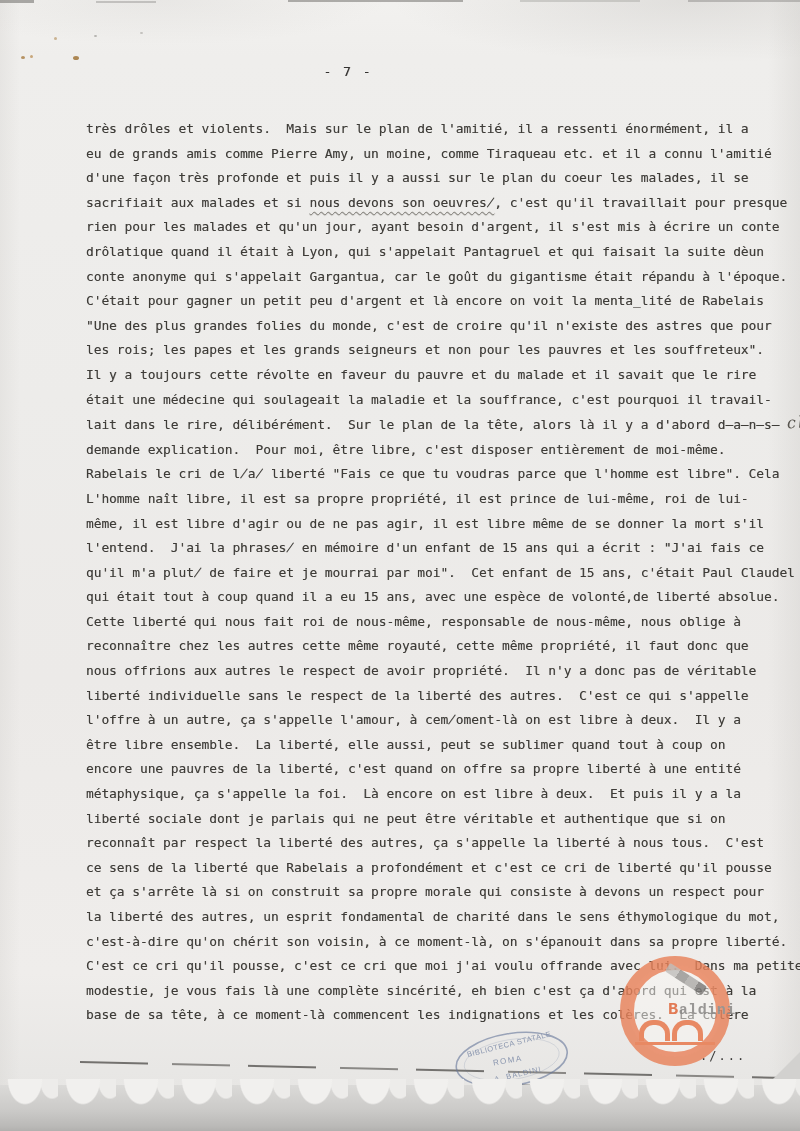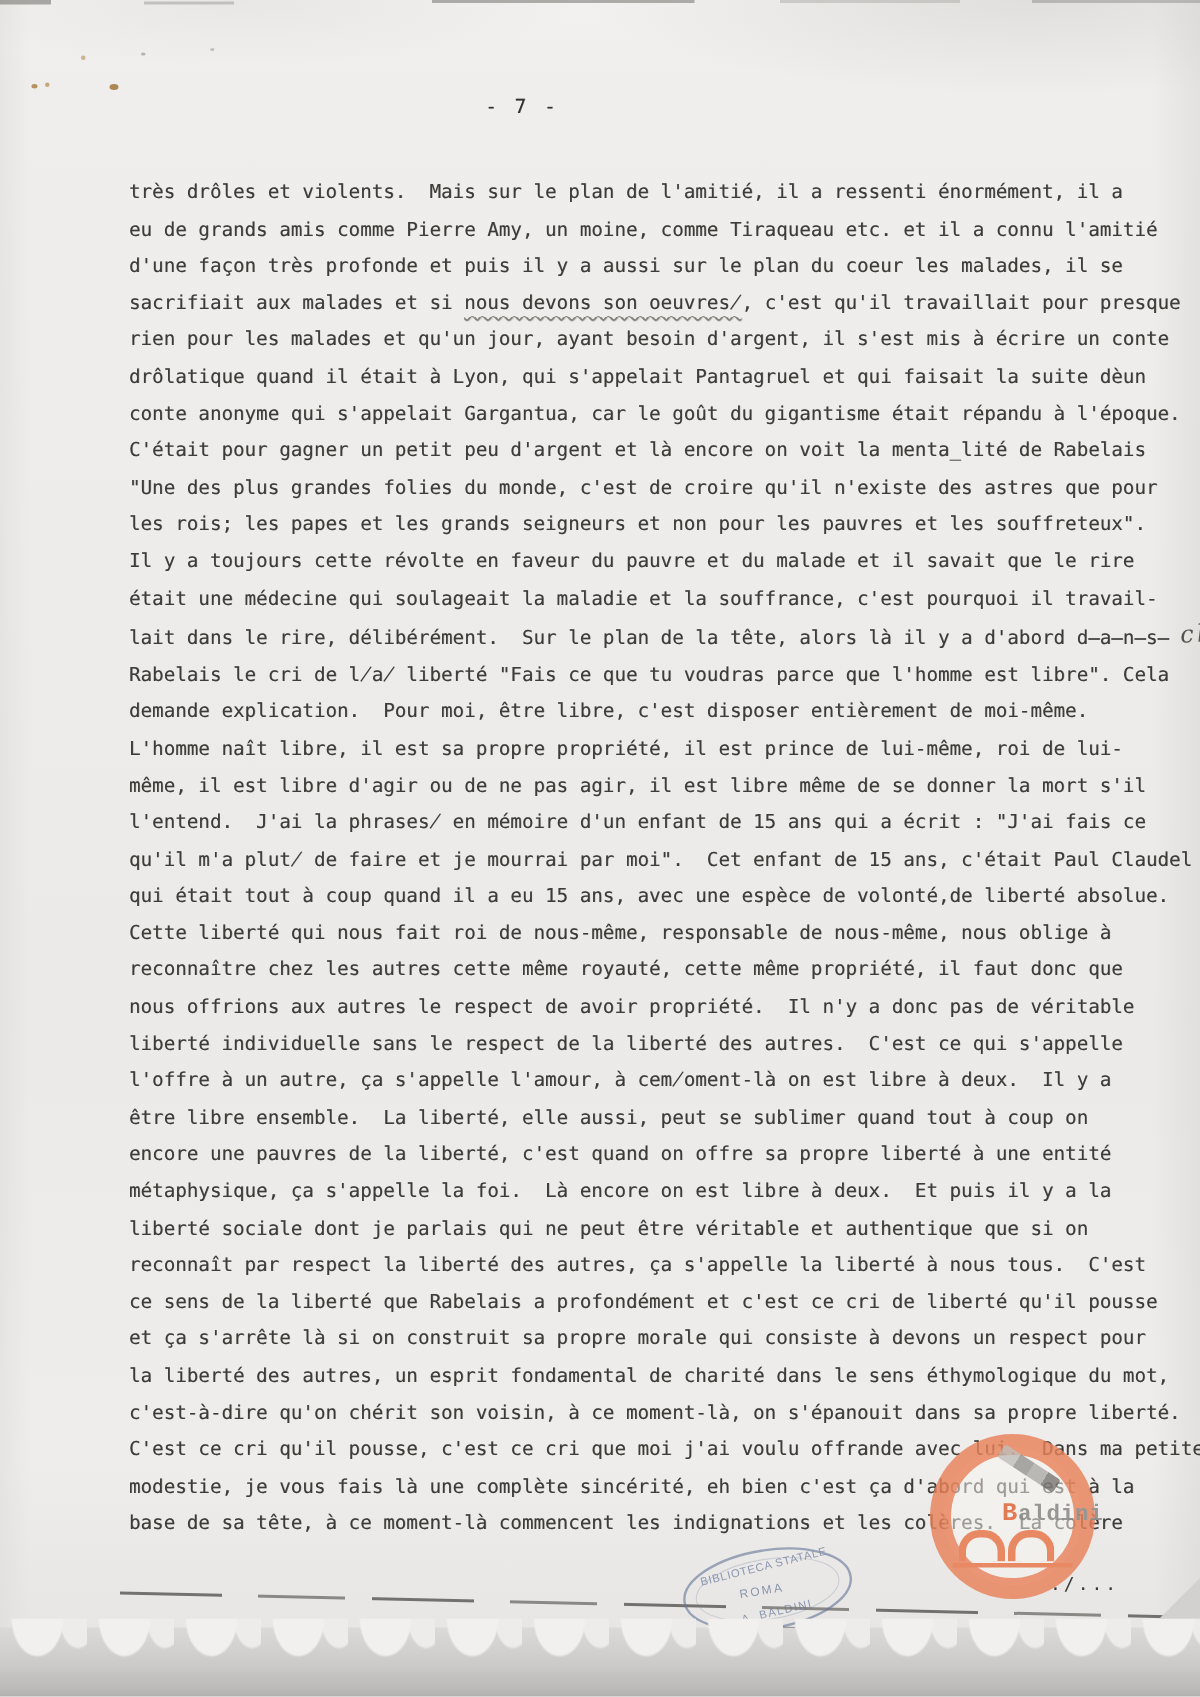--- a/index.html
+++ b/index.html
@@ -156,22 +156,22 @@
       <div class="tline"><span class="seg seg-t">sacrifiait aux malades et si </span><span class="seg seg-wavy">nous devons son oeuvres̸</span><span class="seg seg-t">, c'est qu'il travaillait pour presque</span></div>
       <div class="tline"><span class="seg seg-t">rien pour les malades et qu'un jour, ayant besoin d'argent, il s'est mis à écrire un conte</span></div>
       <div class="tline"><span class="seg seg-t">drôlatique quand il était à Lyon, qui s'appelait Pantagruel et qui faisait la suite dèun</span></div>
       <div class="tline"><span class="seg seg-t">conte anonyme qui s'appelait Gargantua, car le goût du gigantisme était répandu à l'époque.</span></div>
       <div class="tline"><span class="seg seg-t">C'était pour gagner un petit peu d'argent et là encore on voit la menta_lité de Rabelais</span></div>
       <div class="tline"><span class="seg seg-t">"Une des plus grandes folies du monde, c'est de croire qu'il n'existe des astres que pour</span></div>
       <div class="tline"><span class="seg seg-t">les rois; les papes et les grands seigneurs et non pour les pauvres et les souffreteux".</span></div>
       <div class="tline"><span class="seg seg-t">Il y a toujours cette révolte en faveur du pauvre et du malade et il savait que le rire</span></div>
       <div class="tline"><span class="seg seg-t">était une médecine qui soulageait la maladie et la souffrance, c'est pourquoi il travail-</span></div>
       <div class="tline"><span class="seg seg-t">lait dans le rire, délibérément.  Sur le plan de la tête, alors là il y a d'abord d̶a̶n̶s̶</span><span class="seg seg-hw">chez</span></div>
+      <div class="tline"><span class="seg seg-t">demande explication.  Pour moi, être libre, c'est disposer entièrement de moi-même.</span></div>
       <div class="tline"><span class="seg seg-t">Rabelais le cri de l̸a̸ liberté "Fais ce que tu voudras parce que l'homme est libre". Cela</span></div>
-      <div class="tline"><span class="seg seg-t">demande explication.  Pour moi, être libre, c'est disposer entièrement de moi-même.</span></div>
       <div class="tline"><span class="seg seg-t">L'homme naît libre, il est sa propre propriété, il est prince de lui-même, roi de lui-</span></div>
       <div class="tline"><span class="seg seg-t">même, il est libre d'agir ou de ne pas agir, il est libre même de se donner la mort s'il</span></div>
       <div class="tline"><span class="seg seg-t">l'entend.  J'ai la phrases̸ en mémoire d'un enfant de 15 ans qui a écrit : "J'ai fais ce</span></div>
       <div class="tline"><span class="seg seg-t">qu'il m'a plut̸ de faire et je mourrai par moi".  Cet enfant de 15 ans, c'était Paul Claudel</span></div>
       <div class="tline"><span class="seg seg-t">qui était tout à coup quand il a eu 15 ans, avec une espèce de volonté,de liberté absolue.</span></div>
       <div class="tline"><span class="seg seg-t">Cette liberté qui nous fait roi de nous-même, responsable de nous-même, nous oblige à</span></div>
       <div class="tline"><span class="seg seg-t">reconnaître chez les autres cette même royauté, cette même propriété, il faut donc que</span></div>
       <div class="tline"><span class="seg seg-t">nous offrions aux autres le respect de avoir propriété.  Il n'y a donc pas de véritable</span></div>
       <div class="tline"><span class="seg seg-t">liberté individuelle sans le respect de la liberté des autres.  C'est ce qui s'appelle</span></div>
       <div class="tline"><span class="seg seg-t">l'offre à un autre, ça s'appelle l'amour, à cem̸oment-là on est libre à deux.  Il y a</span></div>

